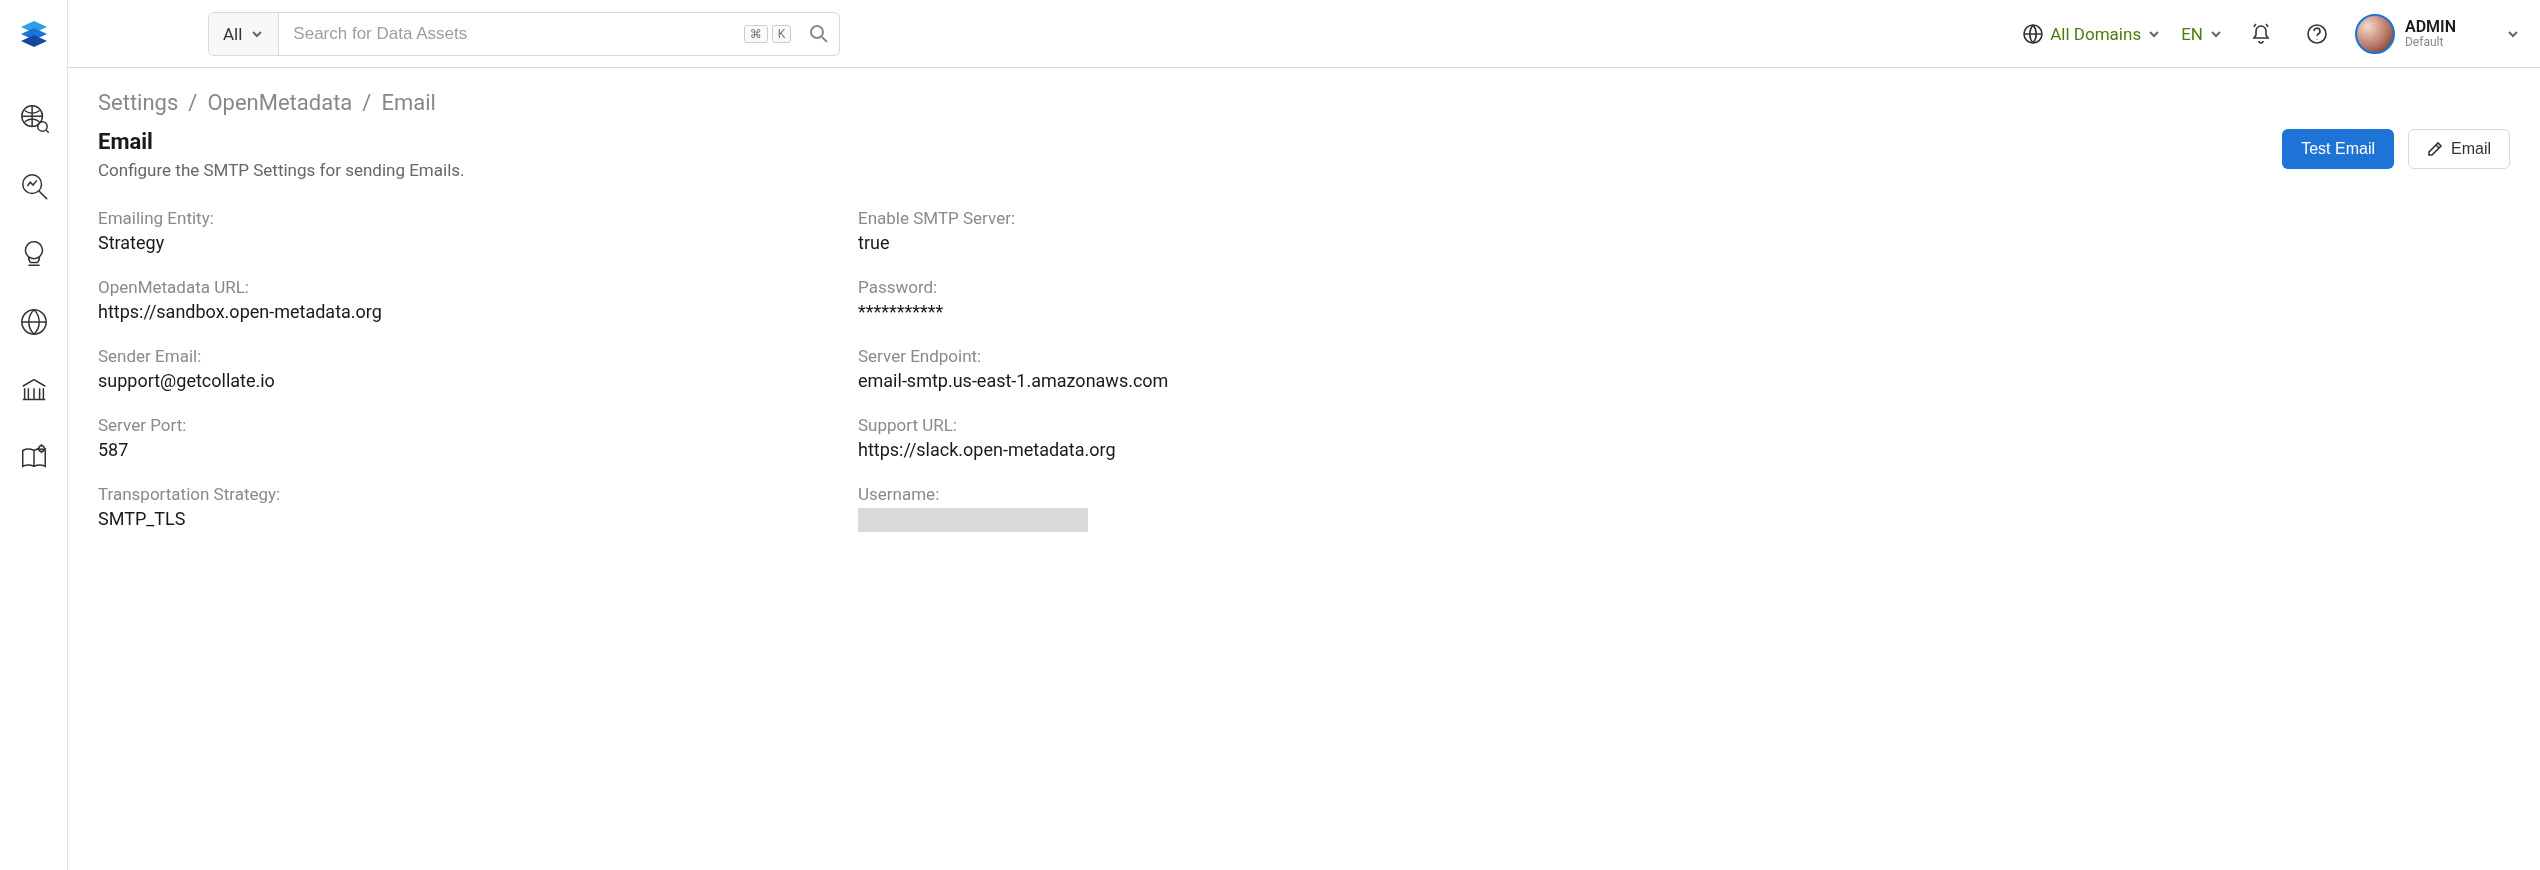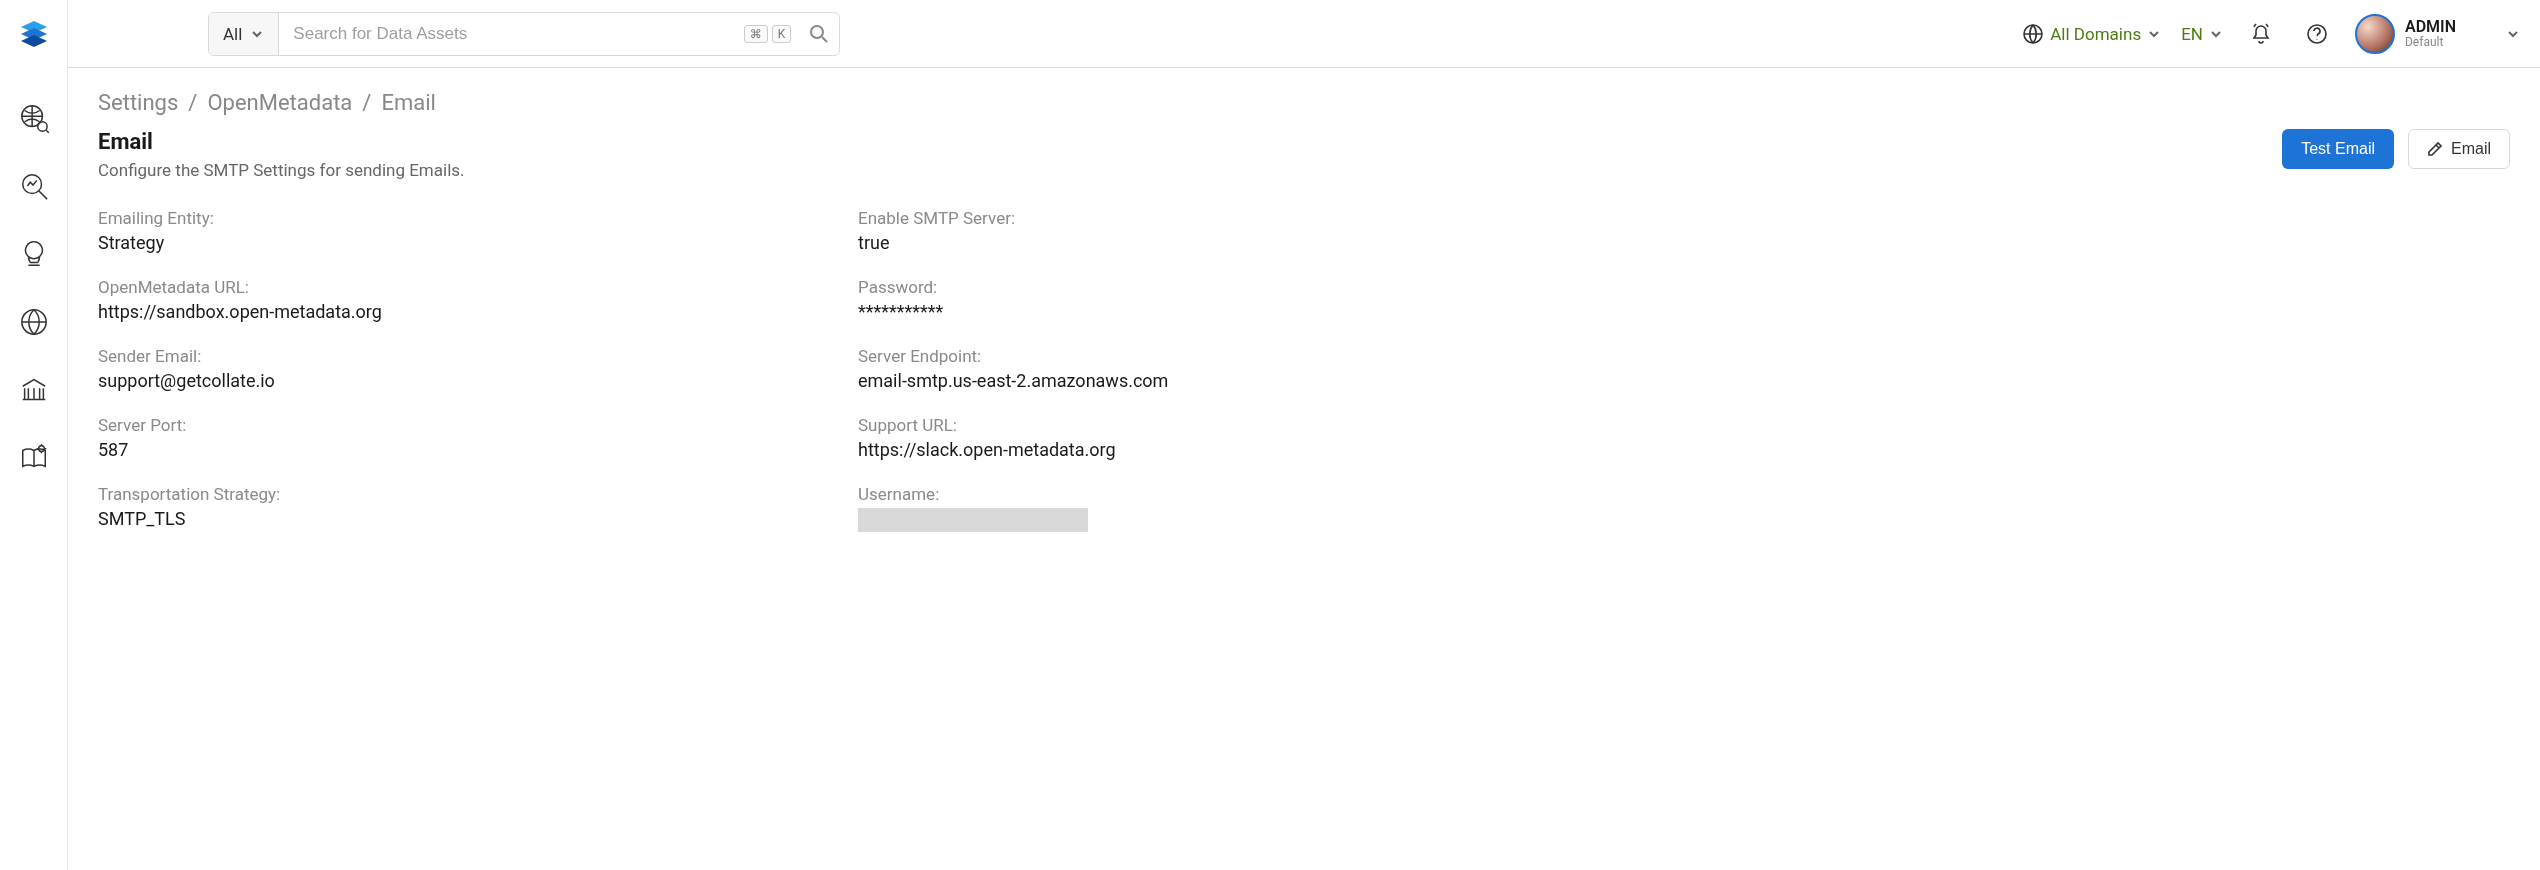--- a/index.html
+++ b/index.html
@@ -336,21 +336,21 @@
           <div style="margin-bottom:24px;">
             <div class="field-label">Enable SMTP Server:</div>
             <div class="field-value">true</div>
           </div>
           <div style="margin-bottom:24px;">
             <div class="field-label">Password:</div>
             <div class="field-value">***********</div>
           </div>
           <div style="margin-bottom:24px;">
             <div class="field-label">Server Endpoint:</div>
-            <div class="field-value">email-smtp.us-east-2.amazonaws.com</div>
+            <div class="field-value">email-smtp.us-east-1.amazonaws.com</div>
           </div>
           <div style="margin-bottom:24px;">
             <div class="field-label">Support URL:</div>
             <div class="field-value">https://slack.open-metadata.org</div>
           </div>
           <div>
             <div class="field-label">Username:</div>
             <div class="field-value">
               <span class="field-redacted"></span>
             </div>

